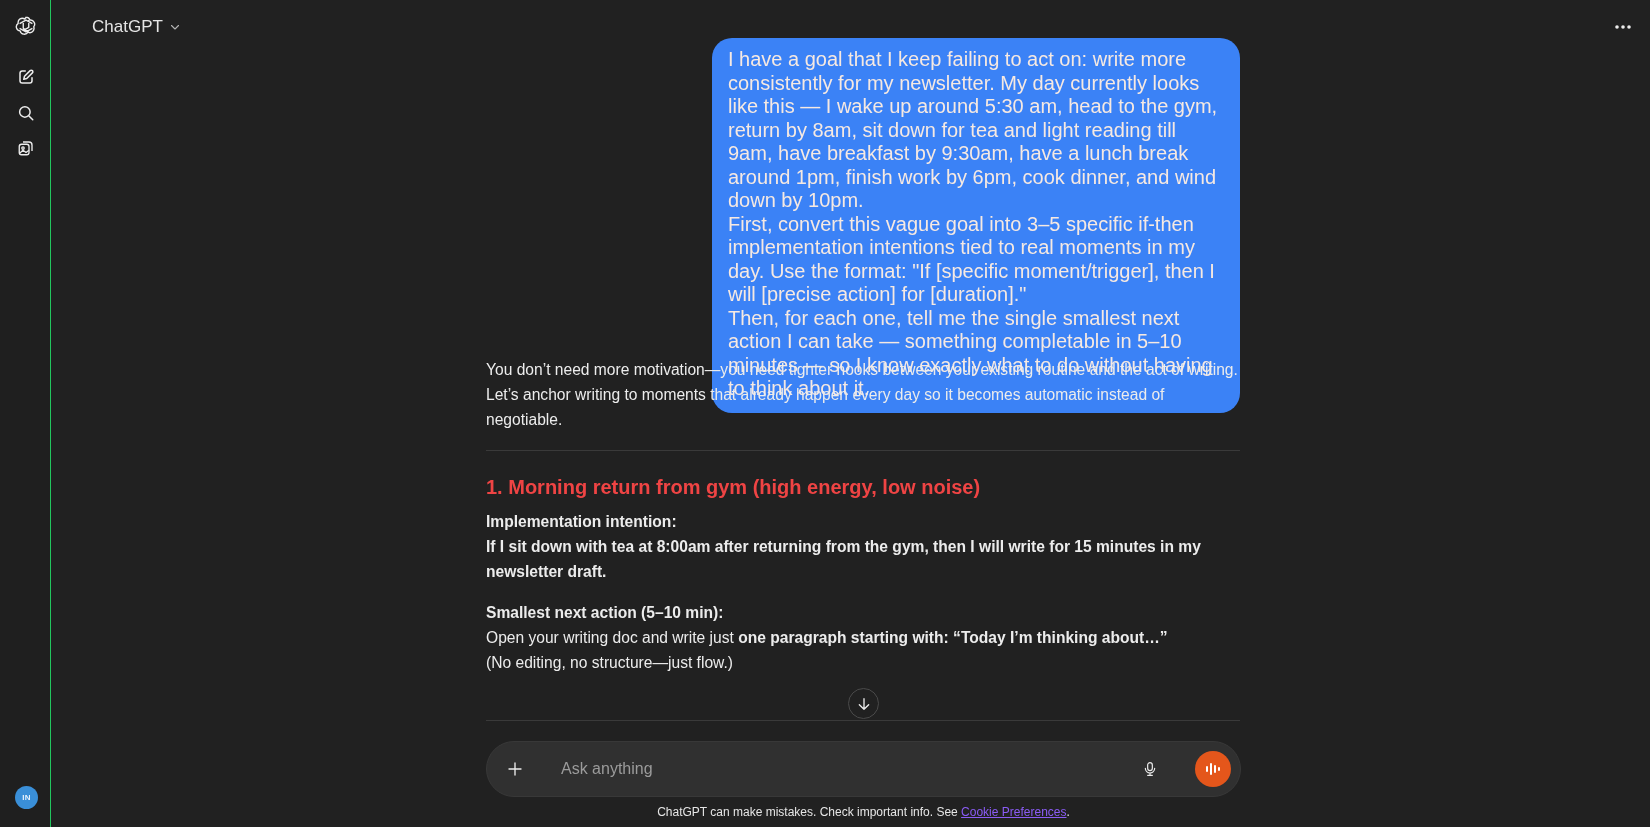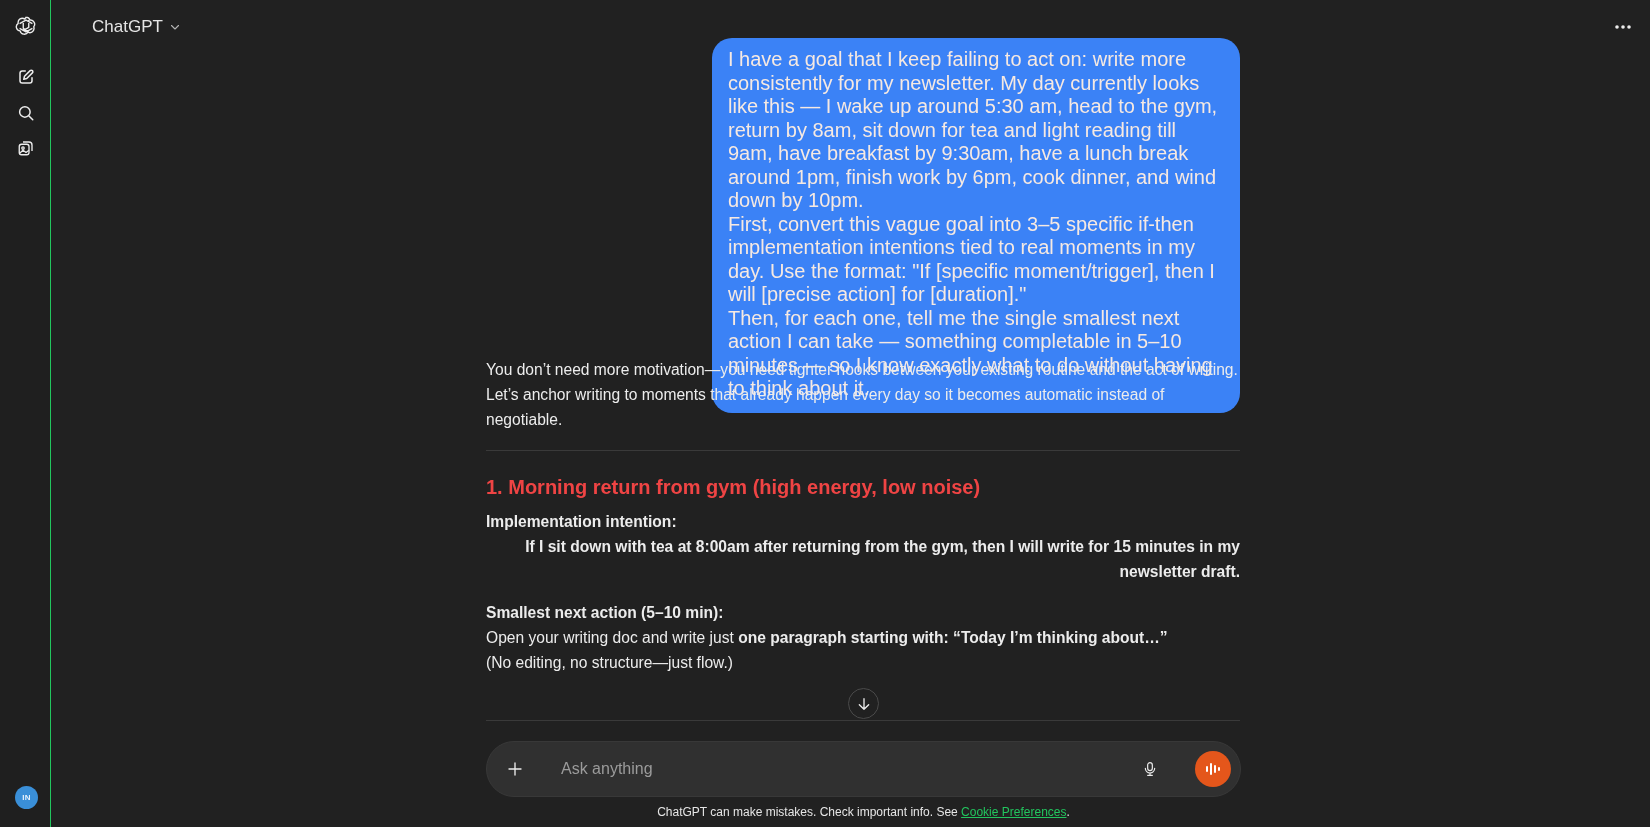--- a/index.html
+++ b/index.html
@@ -38,21 +38,21 @@
     padding: 10px 16px 12px 16px; font-size: 20px; line-height: 23.5px;
   }
   .user-bubble p { white-space: pre-line; }
 
   .assistant { position: absolute; left: 0; top: 357px; width: 754px; font-size: 15.6px; line-height: 25px; color: #ececec; }
   .intro { margin-bottom: 18px; }
   .divider { height: 1px; background: #3a3a3a; margin: 0 0 22px 0; }
   .h3 { font-size: 20px; font-weight: bold; line-height: 28px; margin-bottom: 8px; color: #ef4444; }
   .label-b { font-weight: bold; }
   .block { margin-bottom: 16px; }
-  .bold { font-weight: bold; text-align: right; }
+  .bold { font-weight: bold; }
 
   .scroll-down {
     position: absolute; left: 848px; top: 688px; width: 31px; height: 31px; border-radius: 50%;
     border: 1px solid #4a4a4a; background: #212121; display: flex; align-items: center; justify-content: center; cursor: pointer;
   }
   .bottom-line { position: absolute; left: 486px; top: 720px; width: 754px; height: 1px; background: #3a3a3a; }
 
   .composer {
     position: absolute; left: 486px; top: 741px; width: 755px; height: 56px; border-radius: 28px;
     background: #303030; border: 1px solid #383838; display: flex; align-items: center; gap: 20px;
@@ -60,21 +60,21 @@
   .plus-btn { width: 36px; height: 36px; margin-left: 10px; display: flex; align-items: center; justify-content: center; cursor: pointer; border-radius: 50%; }
   .composer-input {
     flex: 1; height: 40px; background: transparent; border: none; outline: none; color: #ececec;
     font-family: "Liberation Sans", sans-serif; font-size: 16px; padding-left: 8px;
   }
   .composer-input::placeholder { color: #9b9b9b; }
   .mic-btn { width: 34px; height: 34px; display: flex; align-items: center; justify-content: center; cursor: pointer; margin-right: 8px; }
   .voice-btn { width: 36px; height: 36px; border-radius: 50%; background: #e4561b; display: flex; align-items: center; justify-content: center; cursor: pointer; margin-right: 9px; }
 
   .disclaimer { position: absolute; left: 486px; top: 805px; width: 755px; text-align: center; font-size: 12px; color: #e6e6e6; }
-  .disclaimer a { color: #22c55e; text-decoration: underline; cursor: pointer; }
+  .disclaimer a { color: #8b5cf6; text-decoration: underline; cursor: pointer; }
 </style>
 </head>
 <body>
 
 <nav class="sidebar">
   <div class="sb-btn sb-logo">
     <svg width="22" height="22" viewBox="0 0 24 24" fill="none" stroke="#ececec" stroke-width="1.5" stroke-linejoin="round">
       <path d="M12 2.5 c2 0 3.6 1.2 4.2 3 c1.9-.3 3.7.6 4.6 2.3 c1 1.7.8 3.7-.4 5.1 c.7 1.8.3 3.8-1.1 5.1 c-1.4 1.3-3.4 1.6-5.1.8 c-1 1.6-2.9 2.4-4.8 2.1 c-1.9-.3-3.4-1.7-3.8-3.6 c-1.9-.1-3.5-1.4-4-3.3 c-.5-1.9.3-3.8 1.9-4.9 c-.4-1.9.4-3.8 2-4.8 c1.6-1 3.7-.9 5.2.2 c.3-.1.8-2.1 1.3-2"></path>
       <path d="M9 6.5 v8 l6 3.5 M15 5.5 v8 l-6 3.5 M5 9.5 l7 -4 l7 4 M5 14.5 l7 4 l7 -4"></path>
     </svg>

